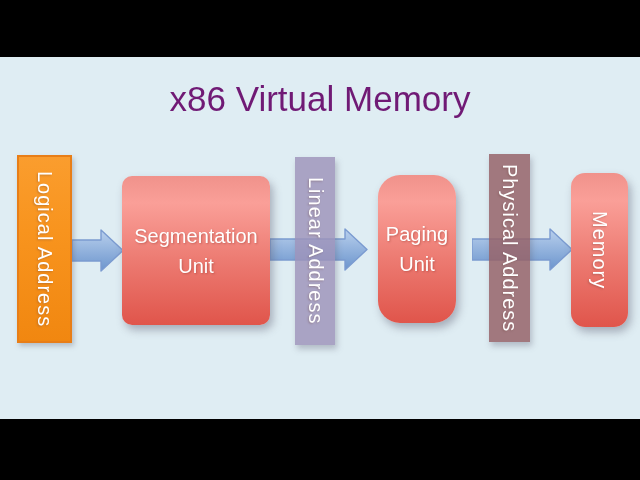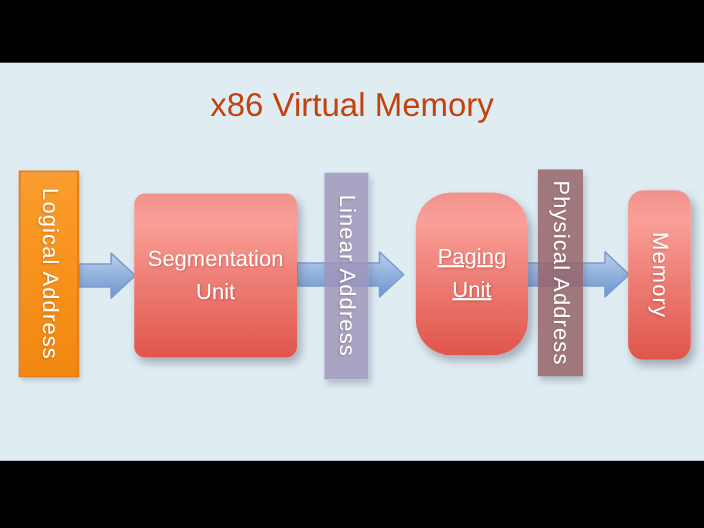--- a/index.html
+++ b/index.html
@@ -9,21 +9,21 @@
   }
   .letterbox{position:absolute;left:0;width:640px;background:#000;}
   .letterbox.top{top:0;height:57px;}
   .letterbox.bottom{top:419px;height:61px;}
   .slide{
     position:absolute;left:0;top:57px;width:640px;height:362px;
     background:#DFEDF3;
   }
   .slide-title{
     position:absolute;left:0;top:22px;width:640px;
-    text-align:center;font-size:30px;color:#c2410c;
+    text-align:center;font-size:35px;color:#701a75;
     letter-spacing:0px;
   }
   .node{position:absolute;box-sizing:border-box;color:#FFFFFF;}
   .vbox{
     display:flex;align-items:center;justify-content:center;
     writing-mode:vertical-rl;
     font-size:20px;letter-spacing:1px;white-space:nowrap;
     text-shadow:1px 1px 2px rgba(110,70,60,0.35);
   }
   .hbox{
@@ -98,21 +98,21 @@
     </div>
 
     <div class="node hbox redbox pad-seg" style="left:122px;top:119px;width:148px;height:149px;border-radius:10px;">
       <span>Segmentation Unit</span>
     </div>
 
     <div class="node vbox lavender" style="left:295px;top:100px;width:40px;height:188px;">
       <span>Linear Address</span>
     </div>
 
-    <div class="node hbox redbox" style="left:378px;top:118px;width:102px;height:148px;border-radius:32px;padding:0 14px;text-decoration:underline;">
+    <div class="node hbox redbox" style="left:378px;top:118px;width:78px;height:148px;border-radius:22px;padding:0 14px;">
       <span>Paging Unit</span>
     </div>
 
     <div class="node vbox mauve" style="left:489px;top:97px;width:41px;height:188px;">
       <span>Physical Address</span>
     </div>
 
     <div class="node vbox redbox" style="left:571px;top:116px;width:57px;height:154px;border-radius:14px;">
       <span>Memory</span>
     </div>

